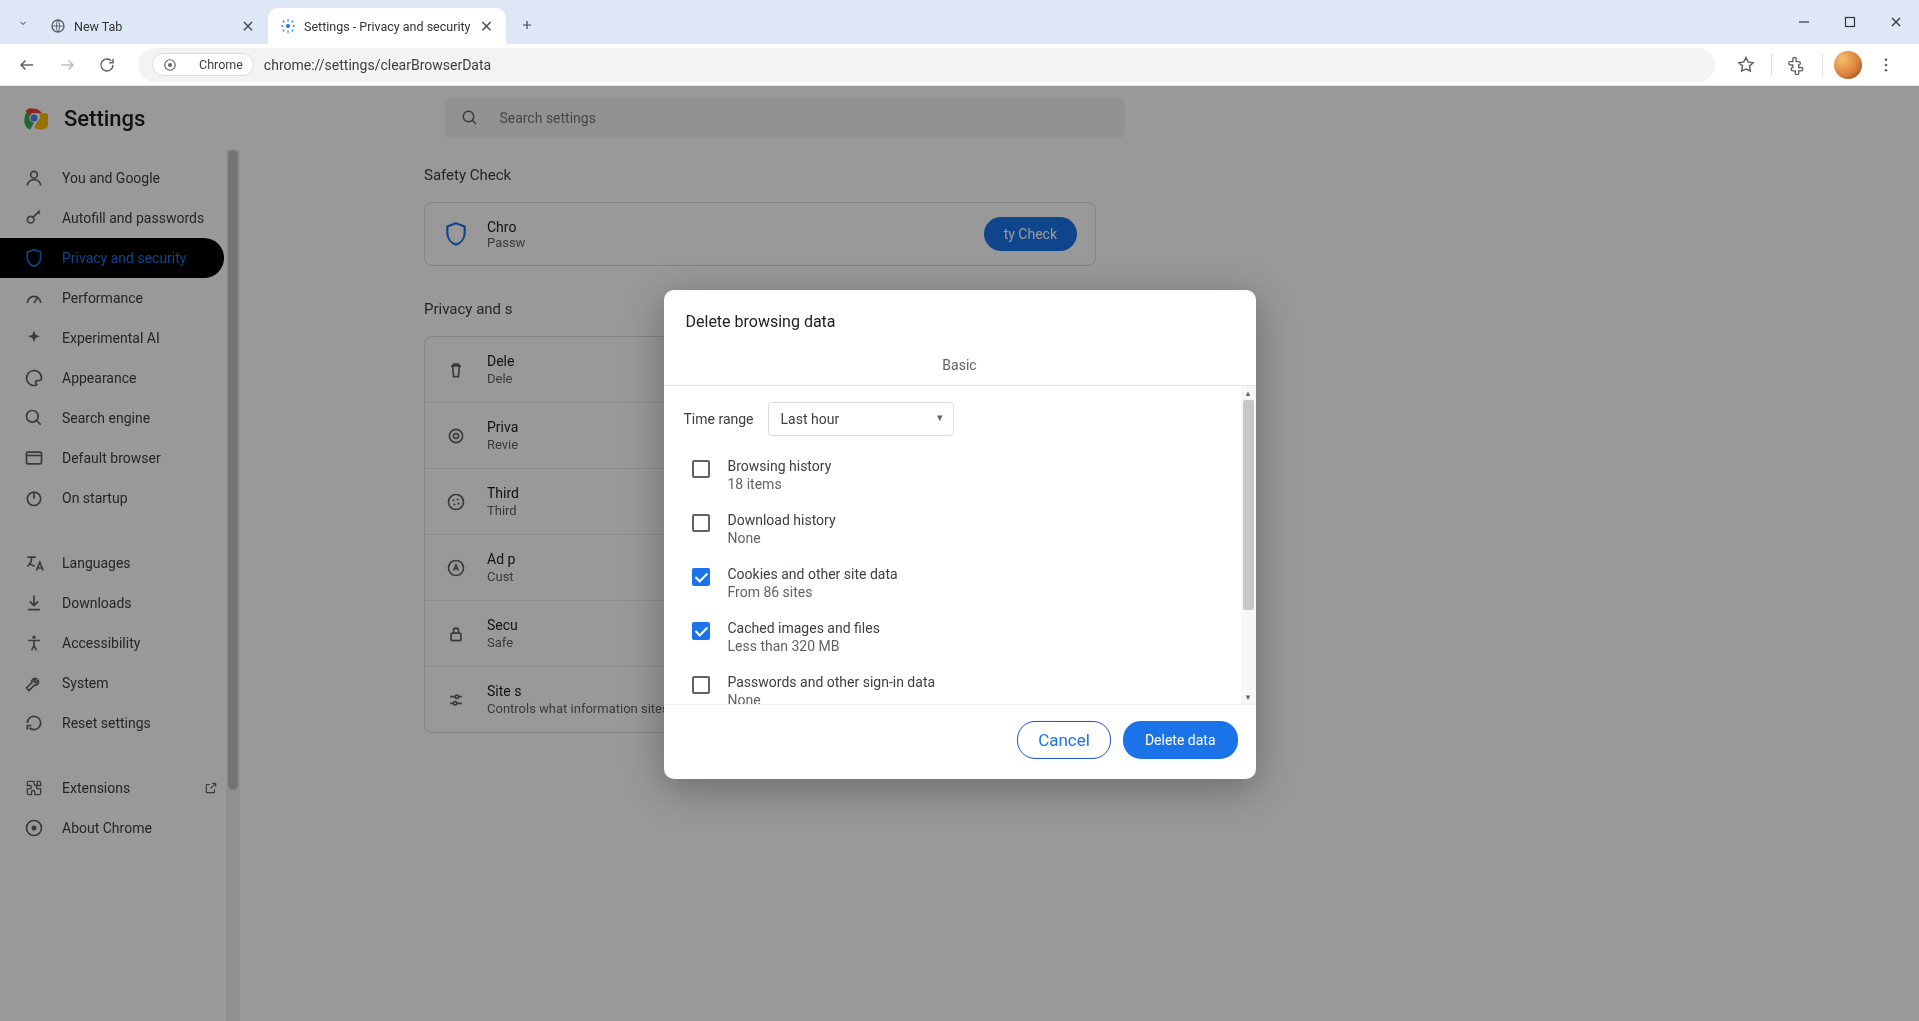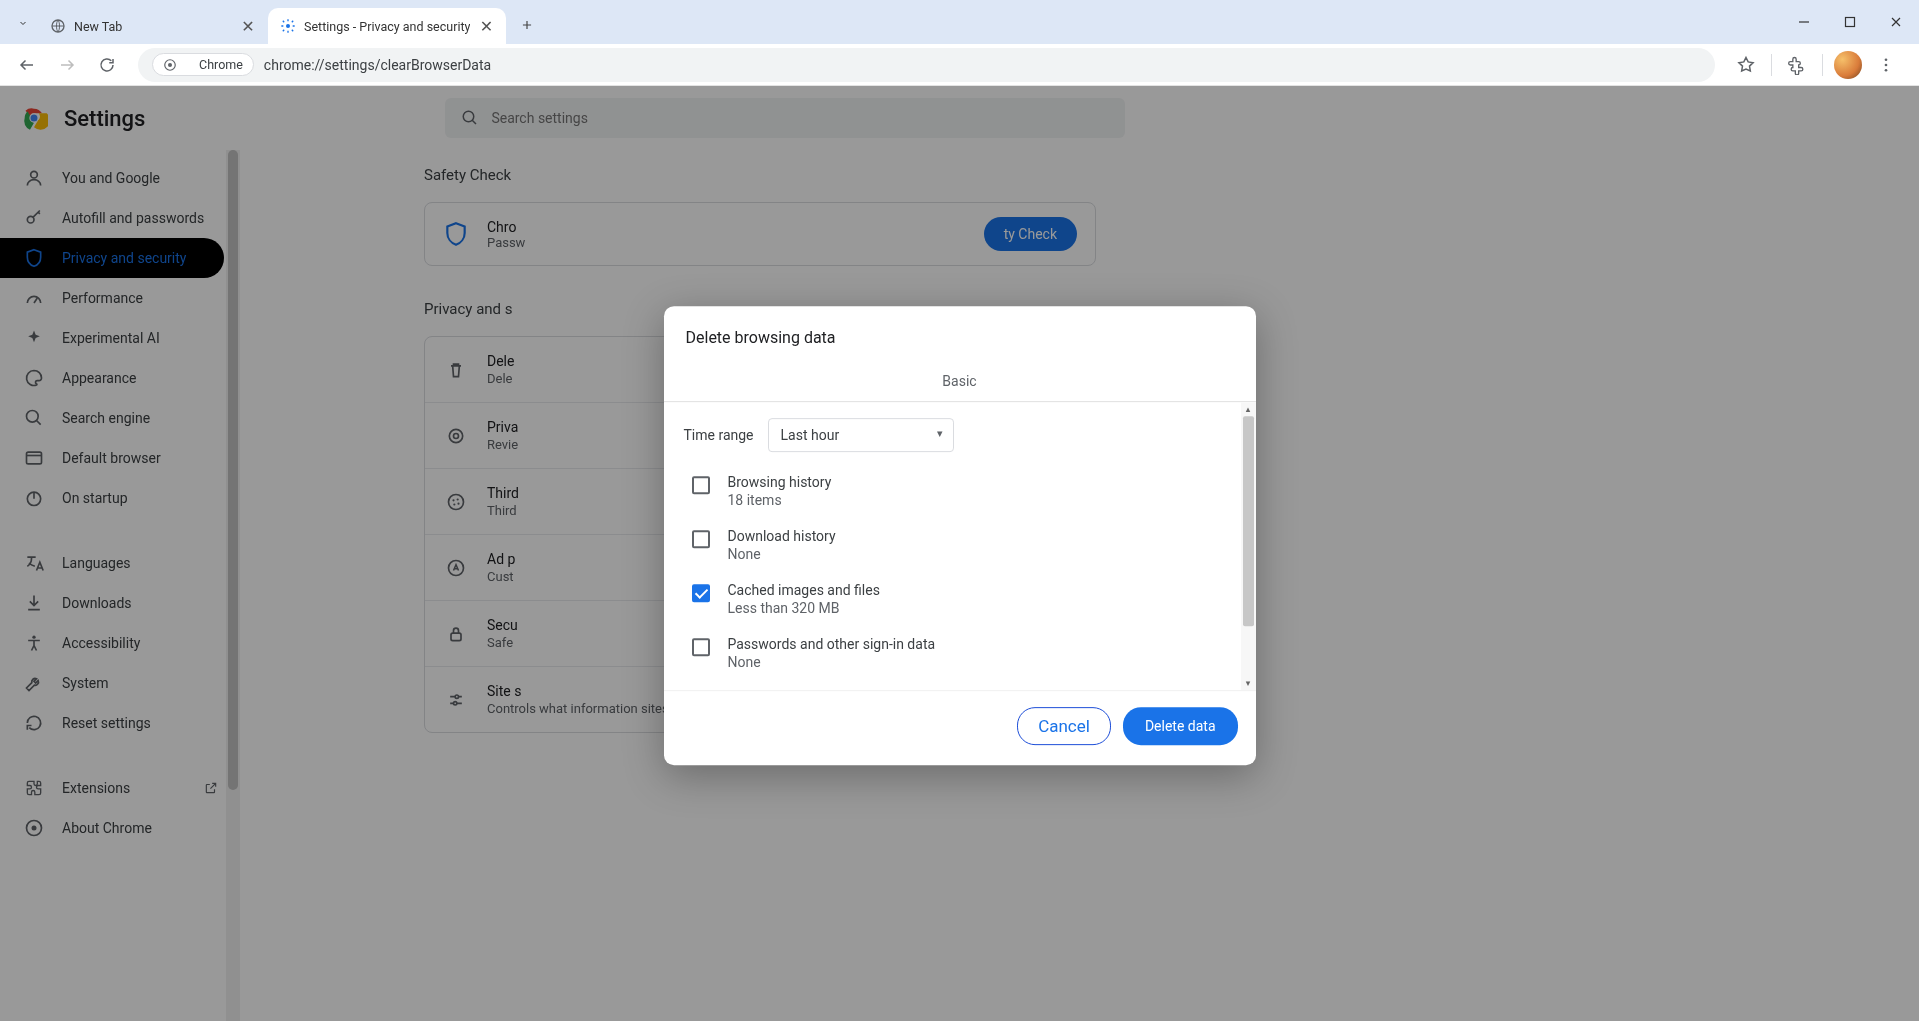--- a/index.html
+++ b/index.html
@@ -26,21 +26,21 @@
 .omnibox .url { font-size:14px; color:#3c4043; }
 .toolbar-right { display:flex; align-items:center; gap:4px; padding-right:6px; }
 .toolbar-icon { width:34px; height:34px; display:flex; align-items:center; justify-content:center; color:#5f6368; border-radius:50%; cursor:pointer; }
 .avatar { width:28px; height:28px; border-radius:50%; background: radial-gradient(circle at 30% 30%, #f6c06a, #d97b3a 60%, #6b3f1e); }
 
 
 .settings-page { position:relative; height: calc(1021px - 86px); background:#fff; display:flex; }
 .settings-header { position:absolute; top:0; left:0; right:0; height:64px; display:flex; align-items:center; padding-left:20px; z-index:1; }
 .settings-header .logo { width:28px; height:28px; margin-right:16px; }
 .settings-header h1 { font-size:22px; font-weight:500; color:#202124; }
-.settings-search { margin-left: 300px; width:680px; height:40px; background:#f1f3f4; border-radius:6px; display:flex; align-items:center; padding:0 16px; gap:12px; color:#5f6368; }
+.settings-search { margin-left: 300px; width:680px; height:40px; background:#f1f3f4; border-radius:6px; display:flex; align-items:center; padding:0 16px; gap:20px; color:#5f6368; }
 .settings-search input { border:none; background:transparent; outline:none; font-size:14px; flex:1; }
 
 .sidebar { width:240px; padding-top:72px; position:relative; }
 .sidebar-scroll { position:absolute; right:0; top:64px; bottom:0; width:14px; background:#f1f1f1; }
 .sidebar-thumb { position:absolute; left:2px; right:2px; top:0; height:640px; background:#c1c1c1; border-radius:5px; }
 .sidebar-item { height:40px; display:flex; align-items:center; padding-left:24px; gap:18px; font-size:14px; color:#3c4043; cursor:pointer; border-radius:0 20px 20px 0; margin-right:16px; }
 .sidebar-item.active { background:#000000; color:#1a73e8; }
 .sidebar-item .icon { width:20px; display:flex; justify-content:center; color:#5f6368; }
 .sidebar-item.active .icon { color:#1a73e8; }
 .sidebar-divider { height:1px; background:transparent; margin:12px 0; }
@@ -517,20 +517,27 @@
           <div class="check-row">
             <div class="checkbox"></div>
             <div class="check-txt">
               <div class="t">Download history</div>
               <div class="s">None</div>
             </div>
           </div>
           <div class="check-row">
             <div class="checkbox checked"></div>
             <div class="check-txt">
+              <div class="t">Cookies and other site data</div>
+              <div class="s">From 86 sites</div>
+            </div>
+          </div>
+          <div class="check-row">
+            <div class="checkbox checked"></div>
+            <div class="check-txt">
               <div class="t">Cached images and files</div>
               <div class="s">Less than 320 MB</div>
             </div>
           </div>
           <div class="check-row">
             <div class="checkbox"></div>
             <div class="check-txt">
               <div class="t">Passwords and other sign-in data</div>
               <div class="s">None</div>
             </div>

